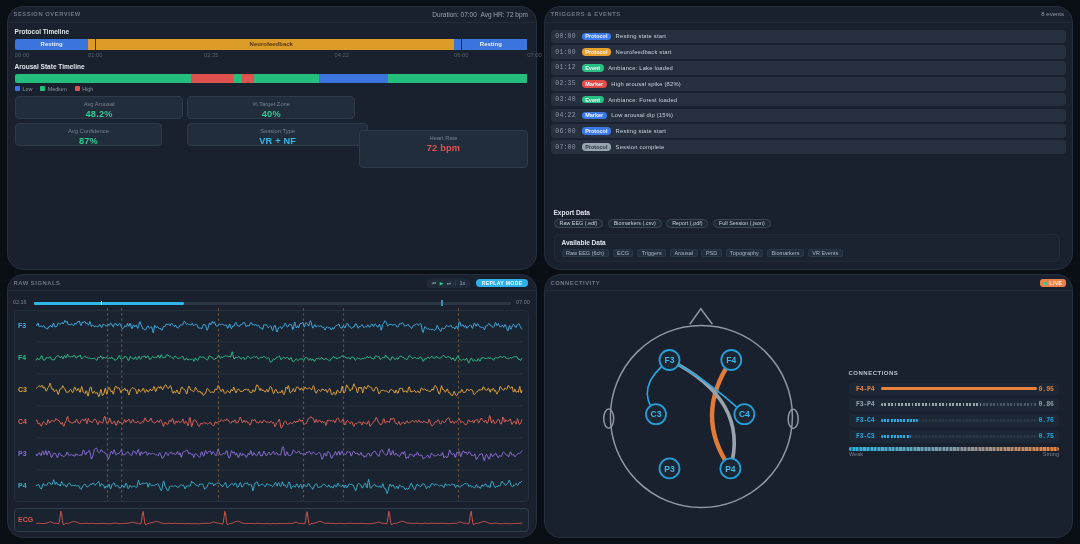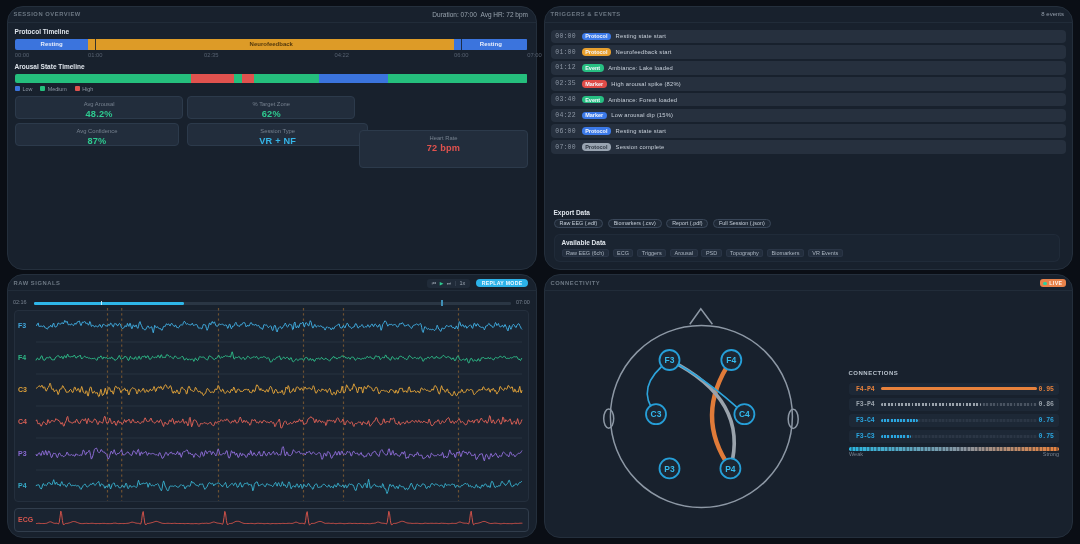--- a/index.html
+++ b/index.html
@@ -70,23 +70,23 @@
           <span style="width:4.8px;height:4.8px;background:#e0524e;margin-right:2.6px;border-radius:1px"></span>
           <span style="color:#8b95a3;font-size:5.4px">High</span>
         </span>
       </div>
       <div class="card" style="left:8.0px;top:90.1px;width:168.2px;height:23.9px">
         <div class="clab">Avg Arousal</div>
         <div class="cval" style="color:#2ecb90">48.2%</div>
       </div>
       <div class="card" style="left:180.2px;top:90.1px;width:168.2px;height:23.9px">
         <div class="clab">% Target Zone</div>
-        <div class="cval" style="color:#2ecb90">62%</div>
-      </div>
-      <div class="card" style="left:8.0px;top:117.1px;width:164px;height:23.9px">
+        <div class="cval" style="color:#2ecb90">40%</div>
+      </div>
+      <div class="card" style="left:8.0px;top:117.1px;width:147px;height:23.9px">
         <div class="clab">Avg Confidence</div>
         <div class="cval" style="color:#2ecb90">87%</div>
       </div>
       <div class="card" style="left:180.2px;top:117.1px;width:181px;height:23.9px">
         <div class="clab">Session Type</div>
         <div class="cval" style="color:#35b5e8">VR + NF</div>
       </div>
       <div class="card" style="left:352.4px;top:124px;width:168.2px;height:38px">
         <div class="clab">Heart Rate</div>
         <div class="cval" style="color:#e0524e">72 bpm</div>

